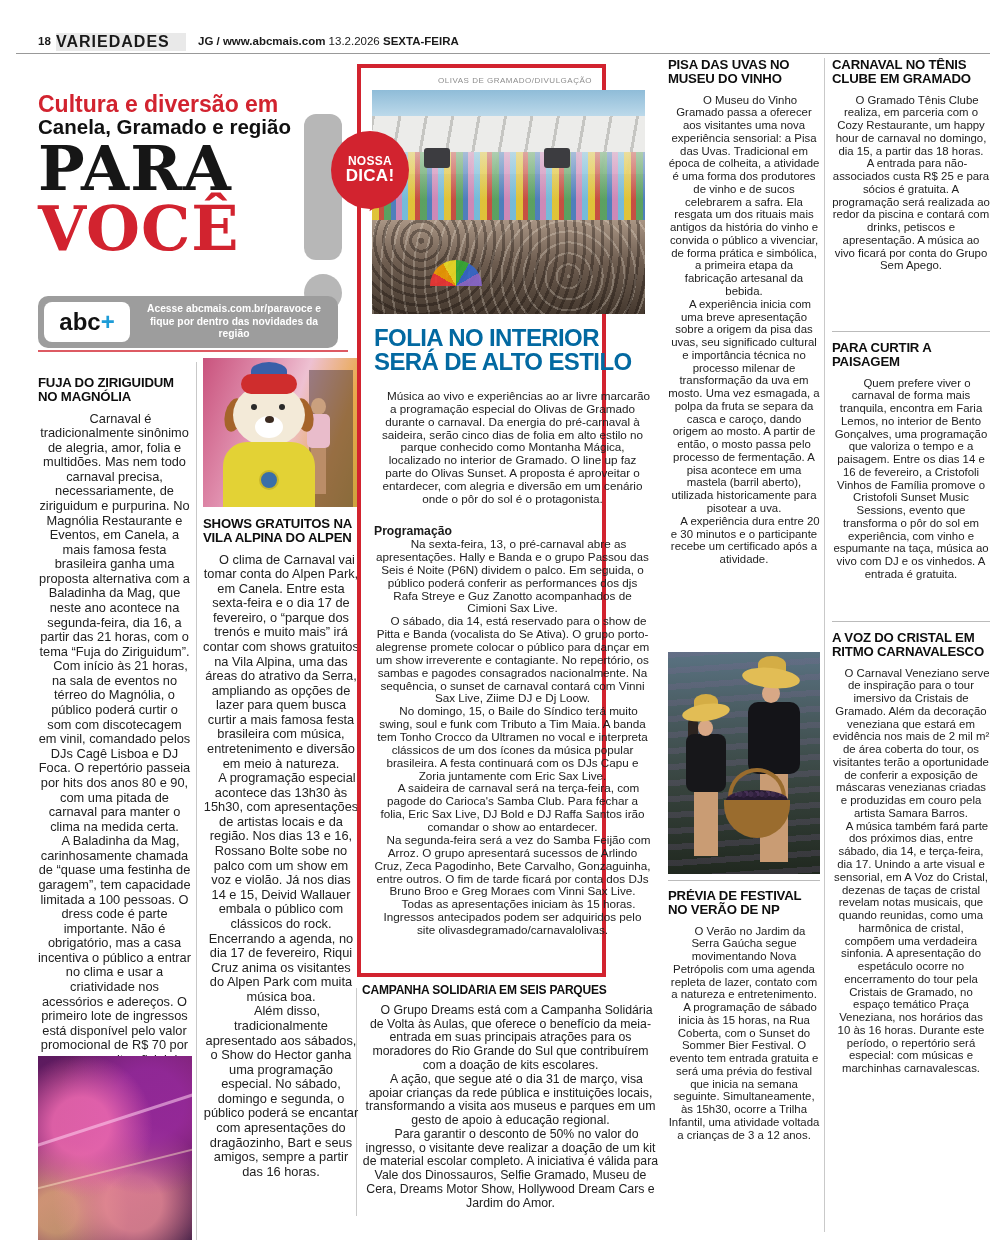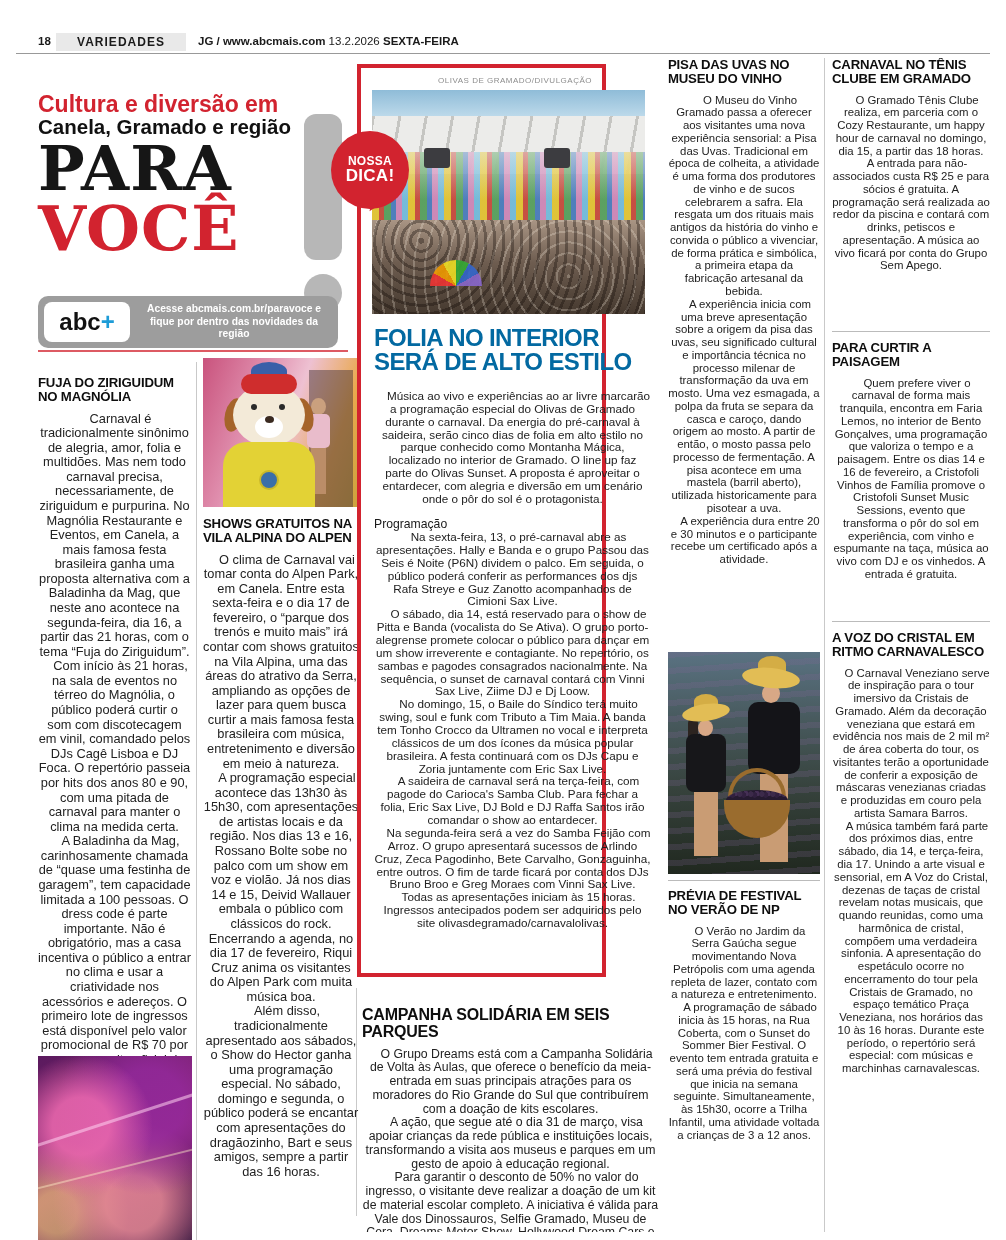--- a/index.html
+++ b/index.html
@@ -5,21 +5,21 @@
   * { box-sizing: border-box; margin: 0; padding: 0; }
   html,body { background:#fff; }
   .page {
     position: relative; width: 1006px; height: 1240px; overflow: hidden;
     background:#fff; font-family:"Liberation Sans","DejaVu Sans",sans-serif; color:#1a1a1a;
   }
   
   .hdr { position:absolute; top:33px; left:38px; right:16px; height:18px; font-size:11.5px; }
   .hdr .pnum { position:absolute; left:0; top:2px; font-weight:bold; }
   .hdr .secbox { position:absolute; left:18px; top:0; width:130px; height:18px; background:#e9e9e9;
-                 text-align:center; font-weight:bold; letter-spacing:1px; line-height:18px; font-size:12px; }
+                 text-align:left; font-weight:bold; letter-spacing:1px; line-height:18px; font-size:16px; }
   .hdr .mast { position:absolute; left:160px; top:2px; }
   .hdr .mast b { font-weight:bold; }
   .hdr-rule { position:absolute; top:53px; left:16px; right:16px; height:1px; background:#999; }
   
   .promo { position:absolute; left:38px; top:92px; width:312px; height:258px; }
   .promo .kick1 { color:#d2232f; font-weight:bold; font-size:23px; line-height:1.05; }
   .promo .kick2 { color:#111; font-weight:bold; font-size:20.5px; line-height:1.1; }
   .promo .big { font-family:"DejaVu Serif","Liberation Serif",serif; font-weight:bold;
                 font-size:62px; line-height:0.98; letter-spacing:1px; color:#161616; }
   .promo .big.red { color:#d2232f; }
@@ -43,21 +43,21 @@
   .hrule { position:absolute; height:1px; background:#bbb; }
   
   .c1 { position:absolute; left:38px; top:362px; width:153px; max-height:690px; overflow:hidden;margin-top:14px; }
   .c2 { position:absolute; left:203px; top:517px; width:156px; max-height:716px; overflow:hidden; }
   .c4a { position:absolute; left:668px; top:58px; width:152px; max-height:620px; overflow:hidden; }
   .c4b { position:absolute; left:668px; top:889px; width:152px; max-height:346px; overflow:hidden; }
   .c5a { position:absolute; left:832px; top:58px; width:158px; max-height:268px; overflow:hidden; }
   .c5b { position:absolute; left:832px; top:341px; width:158px; max-height:274px; overflow:hidden; }
   .c5c { position:absolute; left:832px; top:631px; width:158px; max-height:600px; overflow:hidden; }
   .camp { position:absolute; left:362px; top:984px; width:297px; max-height:248px; overflow:hidden; font-size:12.3px; line-height:1.12; }
-  .camp h3.art { font-size:16px;margin-top:22px; }
+  .camp h3.art { font-size:12px; }
   
   .feature { position:absolute; left:357px; top:64px; width:249px; height:913px; border:4px solid #d2232f; background:#fff; }
   .feature .credit { position:absolute; top:8px; right:10px; font-size:8px; color:#8d8d8d; letter-spacing:.5px; }
   .fphoto { position:absolute; left:11px; top:22px; width:273px; height:224px; overflow:hidden; background:#888; }
   .fphoto .sky { position:absolute; top:0; left:0; right:0; height:26px; background:linear-gradient(#8fbcd8,#bcd9ea); }
   .fphoto .tent { position:absolute; top:26px; left:0; right:0; height:58px; background:
       repeating-linear-gradient(100deg, rgba(150,150,145,.45) 0 3px, rgba(0,0,0,0) 3px 26px), #ececea; }
   .fphoto .truss { position:absolute; top:58px; width:26px; height:20px; background:#3c3c40; border-radius:3px; }
   .fphoto .streamers { position:absolute; top:62px; left:0; right:0; height:86px; opacity:.92; background:
       repeating-linear-gradient(90deg,#e7c832 0 7px,#cc4b3c 7px 12px,#58a35e 12px 19px,#4a7ec0 19px 24px,#d389bb 24px 30px,#74bfe0 30px 36px); }
@@ -66,21 +66,21 @@
   .fphoto .crowd { position:absolute; top:130px; left:0; right:0; bottom:0; background:
       repeating-radial-gradient(circle at 18% 22%, rgba(20,12,8,.35) 0 3px, rgba(0,0,0,0) 3px 9px),
       repeating-radial-gradient(circle at 72% 60%, rgba(250,240,225,.25) 0 2px, rgba(0,0,0,0) 2px 11px),
       linear-gradient(#a99584,#6e5d50 45%,#45392f); }
   .fphoto .rainbow { position:absolute; left:58px; bottom:28px; width:52px; height:26px; border-radius:52px 52px 0 0;
       background:conic-gradient(from -90deg at 50% 100%, #e33 0 30deg, #e90 30deg 60deg, #ed2 60deg 90deg, #3a3 90deg 120deg, #36c 120deg 150deg, #86c 150deg 180deg, rgba(0,0,0,0) 180deg); opacity:.9; }
   .fhead { position:absolute; left:13px; top:258px; width:278px; font-size:24px; font-weight:bold;
            line-height:1.02; letter-spacing:-0.6px; color:#0369a1; }
   .fbody { position:absolute; left:13px; top:322px; width:277px; bottom:10px; overflow:hidden;
            font-size:11.7px; line-height:1.1; }
-  .fbody .sub { font-weight:normal; margin-top:12px; font-size:12.2px; }
+  .fbody .sub { font-weight:bold; margin-top:19px; font-size:12.2px; }
   .fbody .lead { margin-bottom:0; }
   
   .badge { position:absolute; left:331px; top:131px; width:78px; height:78px; z-index:5; }
   .badge .circle { position:absolute; inset:0; background:#d2232f; border-radius:50%;
       display:flex; flex-direction:column; align-items:center; justify-content:center; color:#fff; font-weight:bold; }
   .badge .l1 { font-size:12px; letter-spacing:.3px; }
   .badge .l2 { font-size:17px; letter-spacing:.3px; margin-top:-2px; }
   .badge .tail { position:absolute; left:40px; top:66px; width:0; height:0;
       border-left:16px solid #d2232f; border-bottom:16px solid rgba(0,0,0,0); transform:rotate(12deg); }
   

